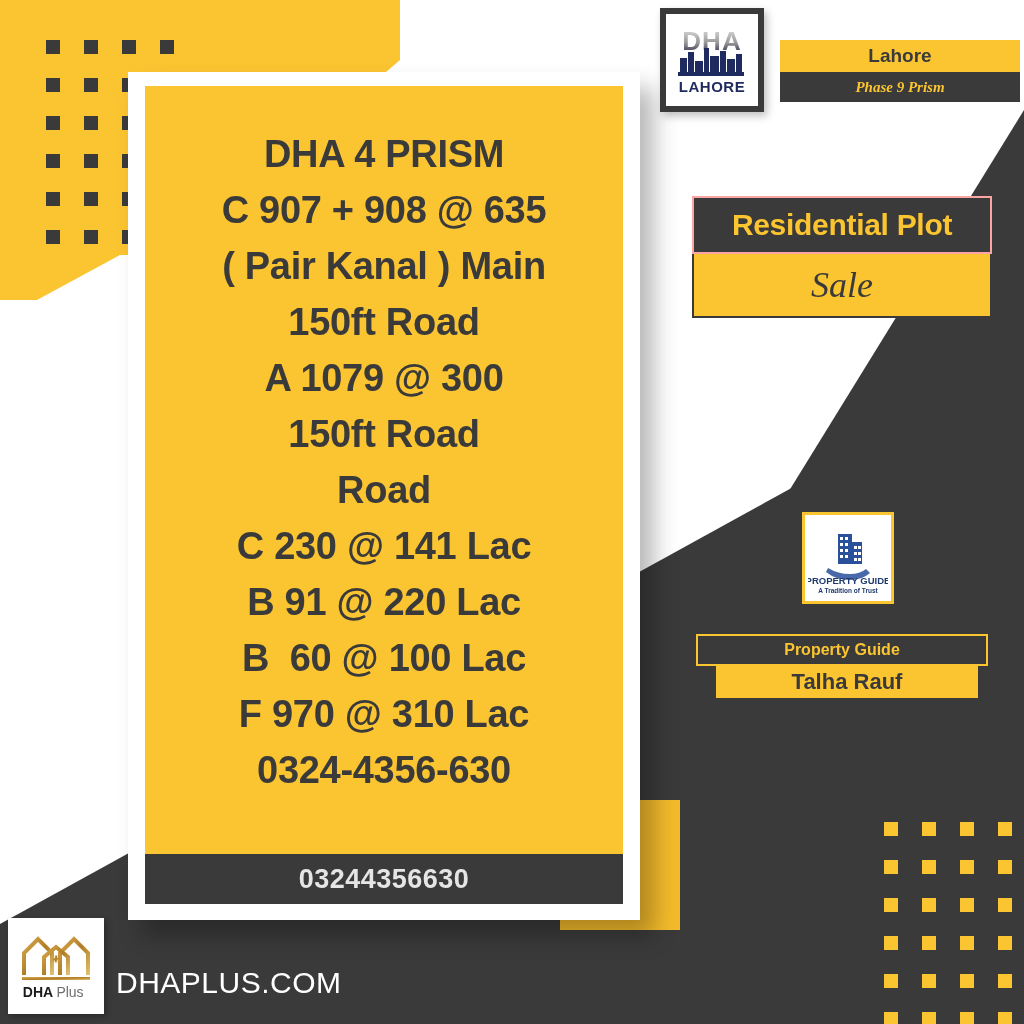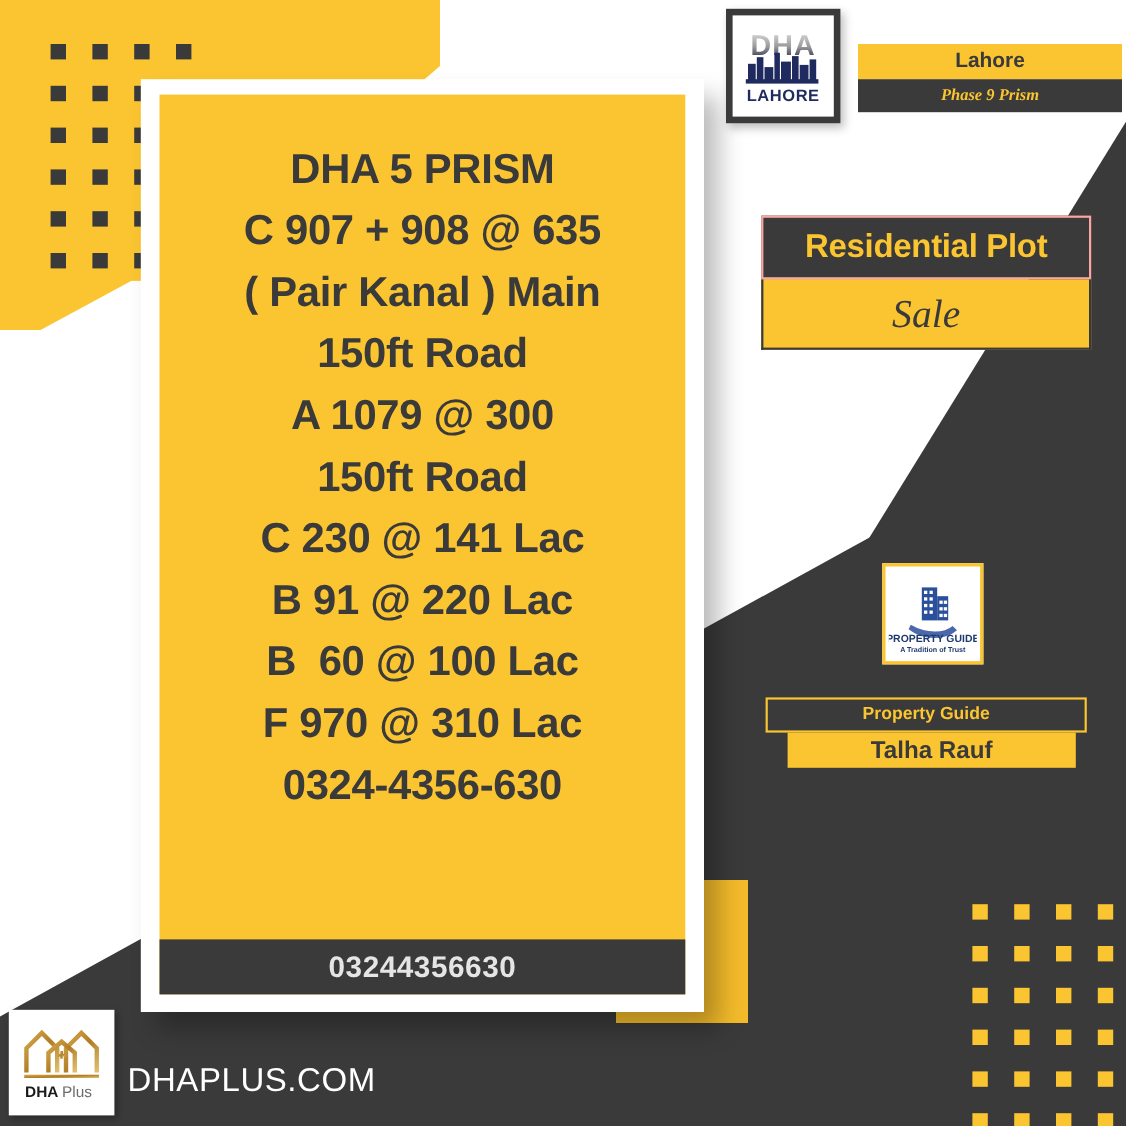--- a/index.html
+++ b/index.html
@@ -231,26 +231,27 @@
       <span></span>
     <span></span>
       <span></span>
       <span></span>
       <span></span>
   </div>
 
   <div class="card">
     <div class="card-inner">
       <div class="card-body">
-        <div class="card-line">DHA 5 PRISM</div>
+        <div class="card-line">DHA 4 PRISM</div>
         <div class="card-line">C 907 + 908 @ 635</div>
         <div class="card-line">( Pair Kanal ) Main</div>
         <div class="card-line">150ft Road</div>
         <div class="card-line">A 1079 @ 300</div>
         <div class="card-line">150ft Road</div>
+        <div class="card-line">Road</div>
         <div class="card-line">C 230 @ 141 Lac</div>
         <div class="card-line">B 91 @ 220 Lac</div>
         <div class="card-line">B  60 @ 100 Lac</div>
         <div class="card-line">F 970 @ 310 Lac</div>
         <div class="card-line">0324-4356-630</div>
       </div>
       <div class="card-footer">
         <span>03244356630</span>
       </div>
     </div>

